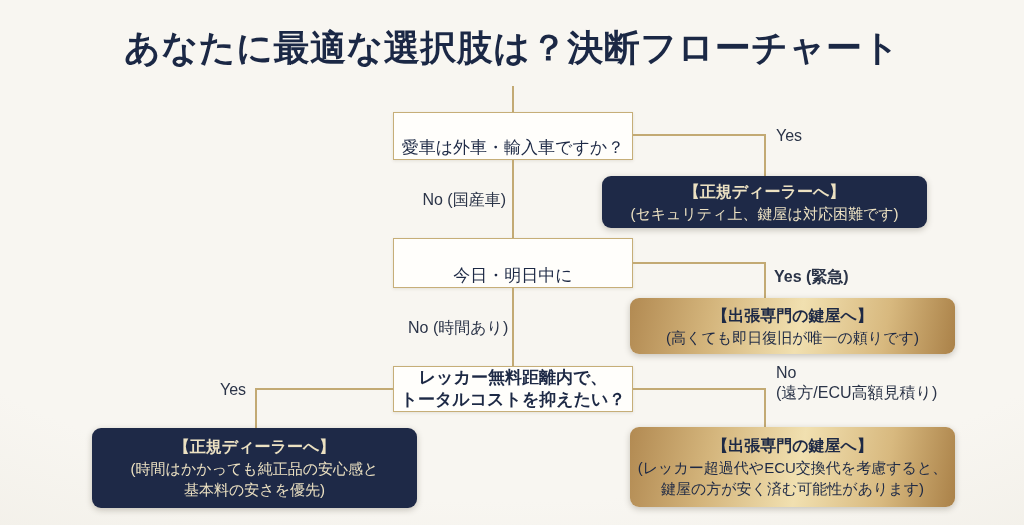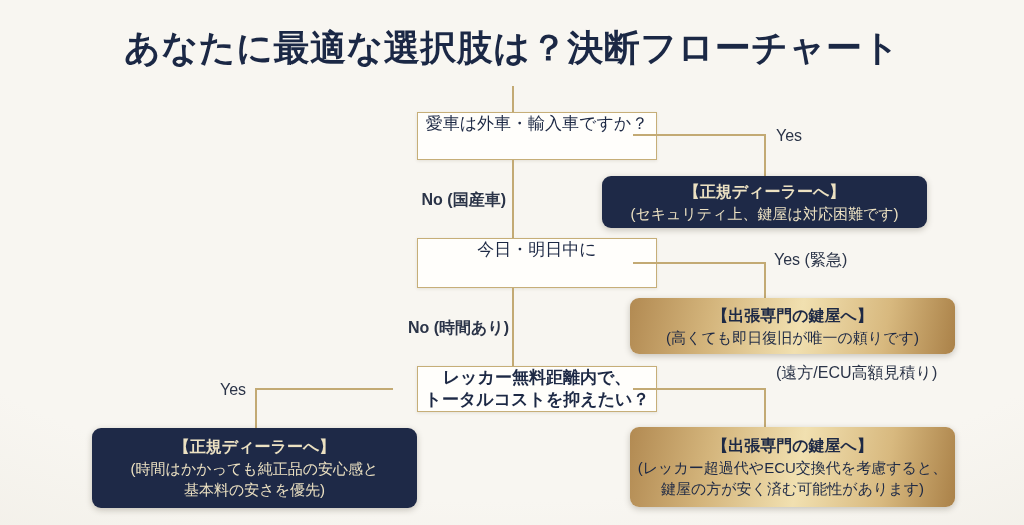--- a/index.html
+++ b/index.html
@@ -11,44 +11,43 @@
   }
   .page-title {
     position:absolute; top:24px; left:0; width:100%;
     text-align:center; font-size:36px; font-weight:bold;
     color:#1b2845; letter-spacing:0.5px;
   }
   .line { position:absolute; background:#c3aa74; }
   .qbox {
     position:absolute; width:240px;
     background:#fffefb; border:1px solid #c6ae78;
-    display:flex; flex-direction:column; align-items:center; justify-content:flex-start;
+    display:flex; flex-direction:column; align-items:center; justify-content:flex-end;
     text-align:center; color:#1d2945; font-size:17px; line-height:22px;
     box-shadow:0 1px 3px rgba(80,65,35,0.12);
-    margin-left:24px;
   }
   .rbox {
     position:absolute; width:325px; border-radius:9px;
     display:flex; flex-direction:column; align-items:center; justify-content:center;
     text-align:left; padding:4px 8px;
     box-shadow:0 2px 6px rgba(50,42,22,0.25);
   }
   .rbox.navy { background:#1e2947; color:#ece1c2; }
   .rbox.gold {
     background:linear-gradient(100deg,#b28a52 0%,#d4b57c 25%,#f1e0b0 52%,#d8b97f 78%,#aa8148 100%);
     color:#1d2945;
     margin-left:28px;
   }
   .rtitle { font-weight:bold; font-size:16px; line-height:22px; white-space:nowrap; }
   .rnote  { font-size:15px; line-height:21px; white-space:nowrap; }
   .flabel {
     position:absolute; color:#2b3448; font-size:16px; line-height:20px;
     white-space:nowrap;
   }
-  .flabel.right-align { text-align:right;font-weight:bold; }
+  .flabel.right-align { text-align:right; }
 </style>
 </head>
 <body>
 
 <div class="canvas">
 
   <div class="page-title">あなたに最適な選択肢は？決断フローチャート</div>
 
   <div class="line" style="left:512px; top:86px; width:2px; height:26px;"></div>
 
@@ -64,41 +63,42 @@
   <div class="rbox navy" style="left:602px; top:176px; height:52px;">
     <div class="rtitle">【正規ディーラーへ】</div>
     <div class="rnote">(セキュリティ上、鍵屋は対応困難です)</div>
   </div>
 
   <div class="qbox" style="left:393px; top:238px; height:50px;">
     <div>今日・明日中に</div>
   </div>
   <div class="line" style="left:633px; top:262px; width:133px; height:2px;"></div>
   <div class="line" style="left:764px; top:262px; width:2px; height:36px;"></div>
-  <div class="flabel" style="left:774px; top:250px;">Yes (緊急)</div>
+  <div class="flabel" style="left:774px; top:267px;font-weight:bold;">Yes (緊急)</div>
   <div class="line" style="left:512px; top:288px; width:2px; height:78px;"></div>
   <div class="flabel right-align" style="left:408px; top:318px; width:98px;">No (時間あり)</div>
 
   <div class="rbox gold" style="left:602px; top:298px; height:56px;">
     <div class="rtitle">【出張専門の鍵屋へ】</div>
     <div class="rnote">(高くても即日復旧が唯一の頼りです)</div>
   </div>
 
   <div class="qbox" style="left:393px; top:366px; height:46px;font-weight:bold;">
     <div>レッカー無料距離内で、</div>
     <div>トータルコストを抑えたい？</div>
   </div>
 
   <div class="line" style="left:256px; top:388px; width:137px; height:2px;"></div>
   <div class="line" style="left:255px; top:388px; width:2px; height:40px;"></div>
   <div class="flabel" style="left:220px; top:380px;">Yes</div>
 
   <div class="line" style="left:633px; top:388px; width:133px; height:2px;"></div>
   <div class="line" style="left:764px; top:388px; width:2px; height:39px;"></div>
   <div class="flabel" style="left:776px; top:363px;">
+    <div>No</div>
     <div>(遠方/ECU高額見積り)</div>
   </div>
 
   <div class="rbox navy" style="left:92px; top:428px; height:80px;">
     <div class="rtitle">【正規ディーラーへ】</div>
     <div class="rnote">(時間はかかっても純正品の安心感と</div>
     <div class="rnote">基本料の安さを優先)</div>
   </div>
 
   <div class="rbox gold" style="left:602px; top:427px; height:80px;">

